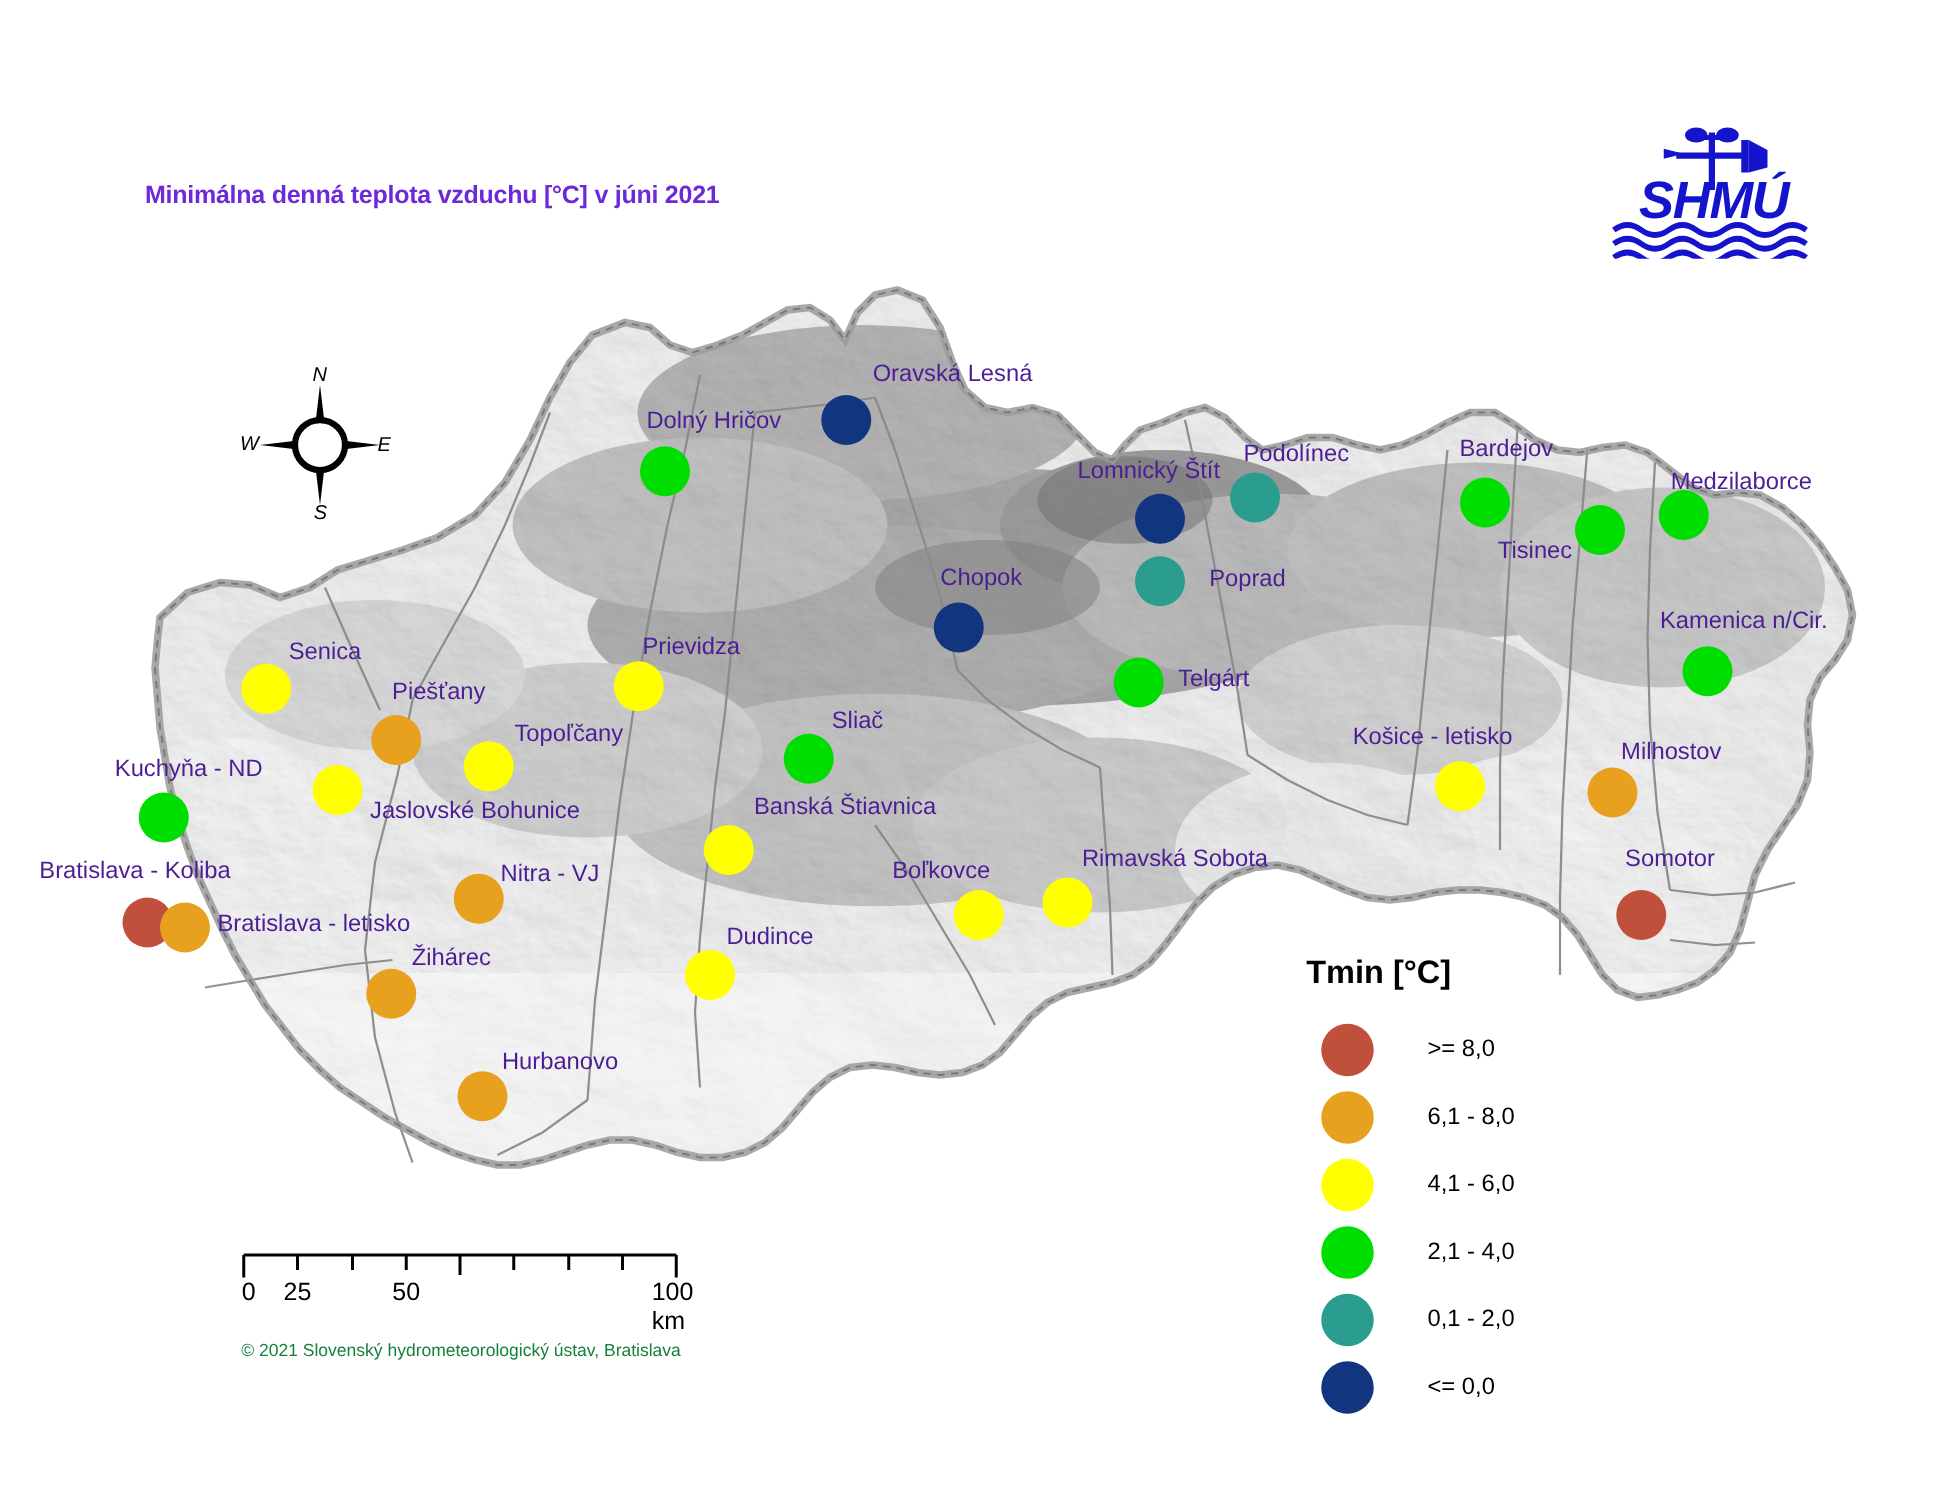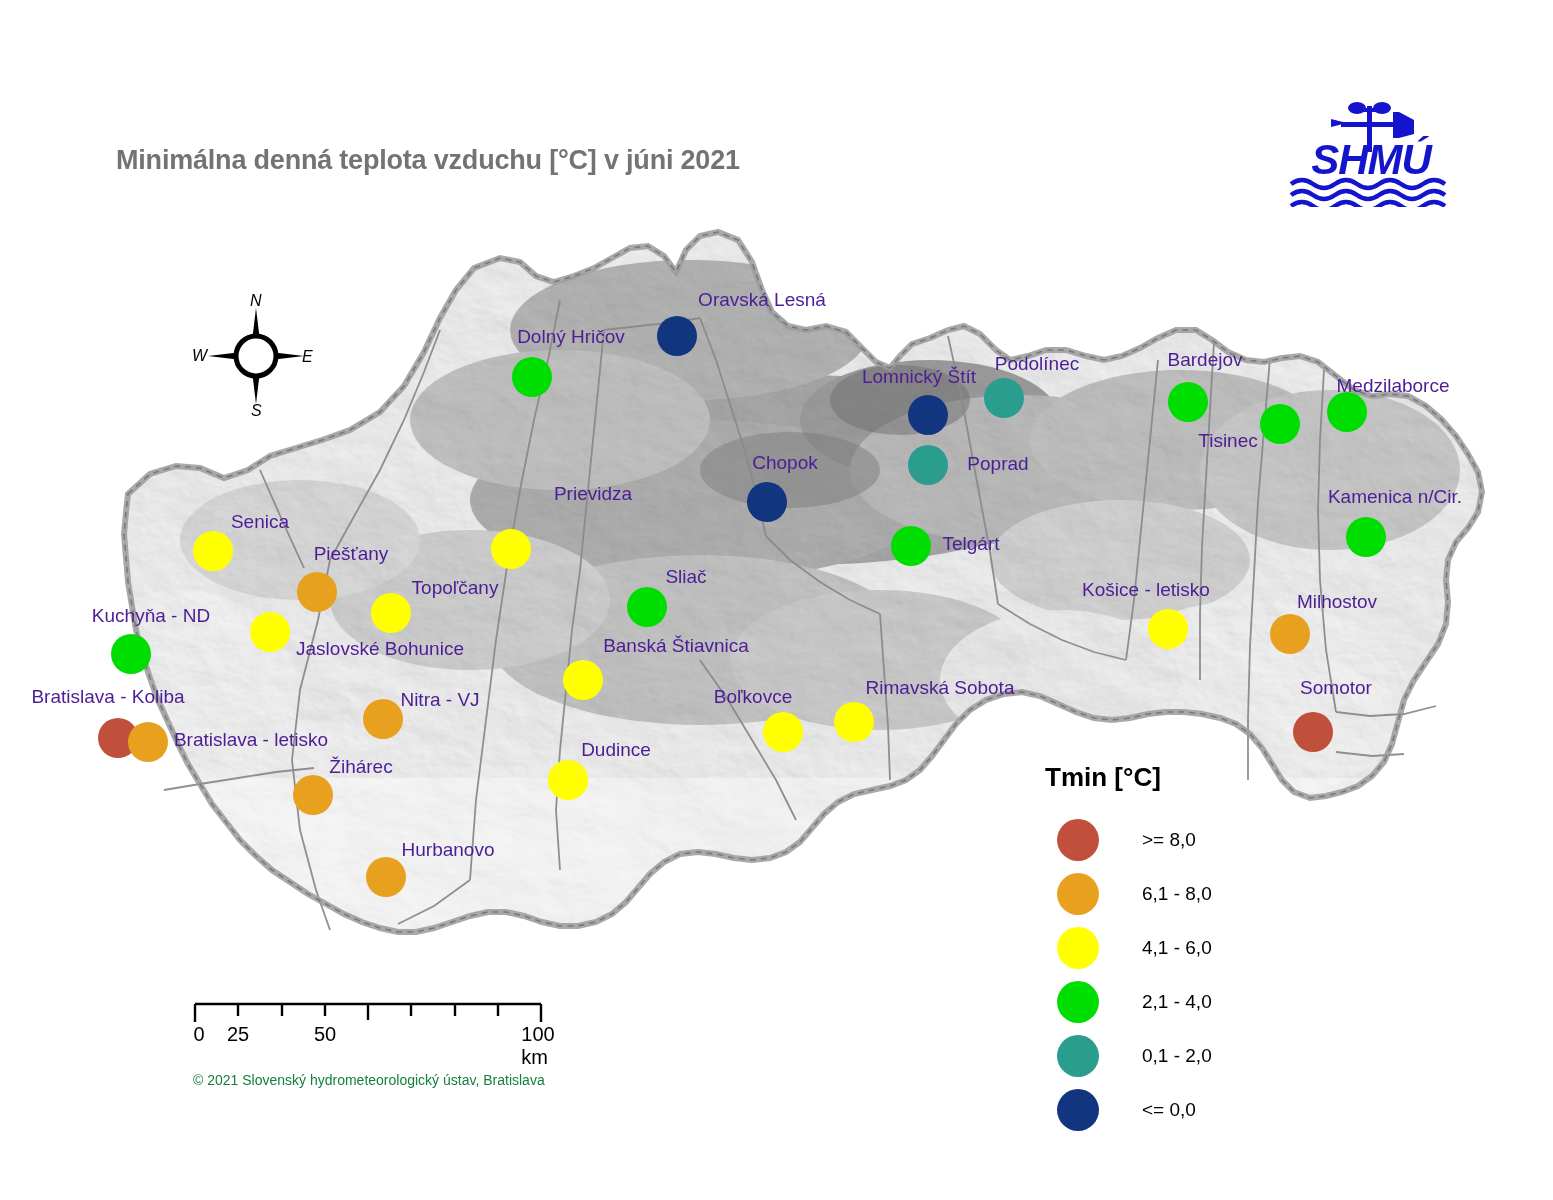--- a/index.html
+++ b/index.html
@@ -8,21 +8,21 @@
     background:#ffffff;
     font-family:"Liberation Sans","DejaVu Sans",sans-serif;
     overflow:hidden;
     position:relative;
   }
   #root{position:absolute;inset:0;}
 
   
   .title{
     position:absolute;left:116px;top:145px;
-    font-size:27px;font-weight:bold;color:#737373;
+    font-size:20px;font-weight:bold;color:#6d28d9;
     letter-spacing:-0.2px;white-space:nowrap;
   }
 
   
   .logo{position:absolute;left:1281px;top:92px;width:180px;height:115px;}
   .logo svg{display:block;}
 
   
   .compass{position:absolute;left:192px;top:292px;width:130px;height:135px;}
   .compass .lbl{
@@ -236,21 +236,21 @@
       <div class="stlabel" style="left: 571px; top: 337px;">Dolný Hričov</div>
       <div class="stlabel" style="left: 919px; top: 377px;">Lomnický Štít</div>
       <div class="stlabel" style="left: 1037px; top: 364px;">Podolínec</div>
       <div class="stlabel" style="left: 998px; top: 464px;">Poprad</div>
       <div class="stlabel" style="left: 1205px; top: 360px;">Bardejov</div>
       <div class="stlabel" style="left: 1393px; top: 386px;">Medzilaborce</div>
       <div class="stlabel" style="left: 1228px; top: 441px;">Tisinec</div>
       <div class="stlabel" style="left: 1395px; top: 497px;">Kamenica n/Cir.</div>
       <div class="stlabel" style="left: 785px; top: 463px;">Chopok</div>
       <div class="stlabel" style="left: 971px; top: 544px;">Telgárt</div>
-      <div class="stlabel" style="left: 553px; top: 494px; margin-left: 40px;">Prievidza</div>
+      <div class="stlabel" style="left: 553px; top: 518px;">Prievidza</div>
       <div class="stlabel" style="left: 260px; top: 522px;">Senica</div>
       <div class="stlabel" style="left: 351px; top: 554px;">Piešťany</div>
       <div class="stlabel" style="left: 455px; top: 588px;">Topoľčany</div>
       <div class="stlabel" style="left: 686px; top: 577px;">Sliač</div>
       <div class="stlabel" style="left: 1146px; top: 590px;">Košice - letisko</div>
       <div class="stlabel" style="left: 1337px; top: 602px;">Milhostov</div>
       <div class="stlabel" style="left: 380px; top: 649px;">Jaslovské Bohunice</div>
       <div class="stlabel" style="left: 151px; top: 616px; text-align: right;">Kuchyňa - ND</div>
       <div class="stlabel" style="left: 676px; top: 646px;">Banská Štiavnica</div>
       <div class="stlabel" style="left: 940px; top: 688px;">Rimavská Sobota</div>

